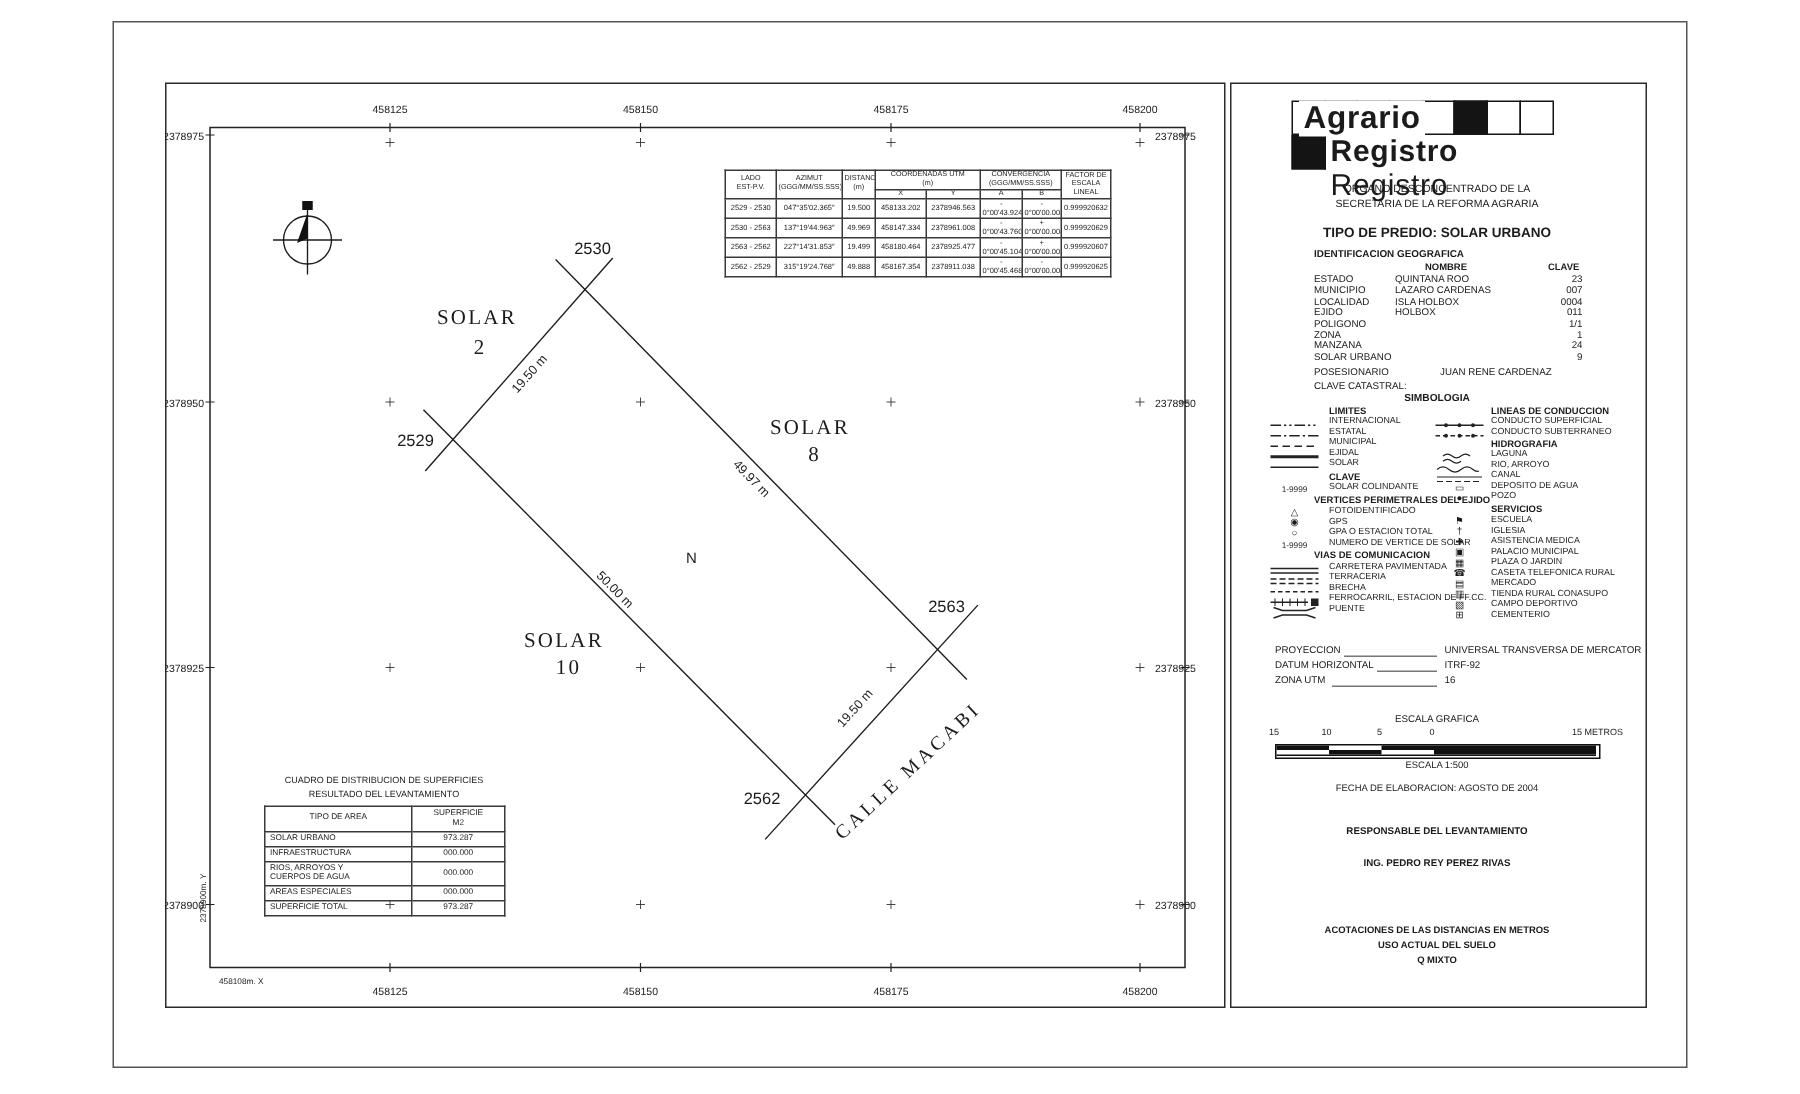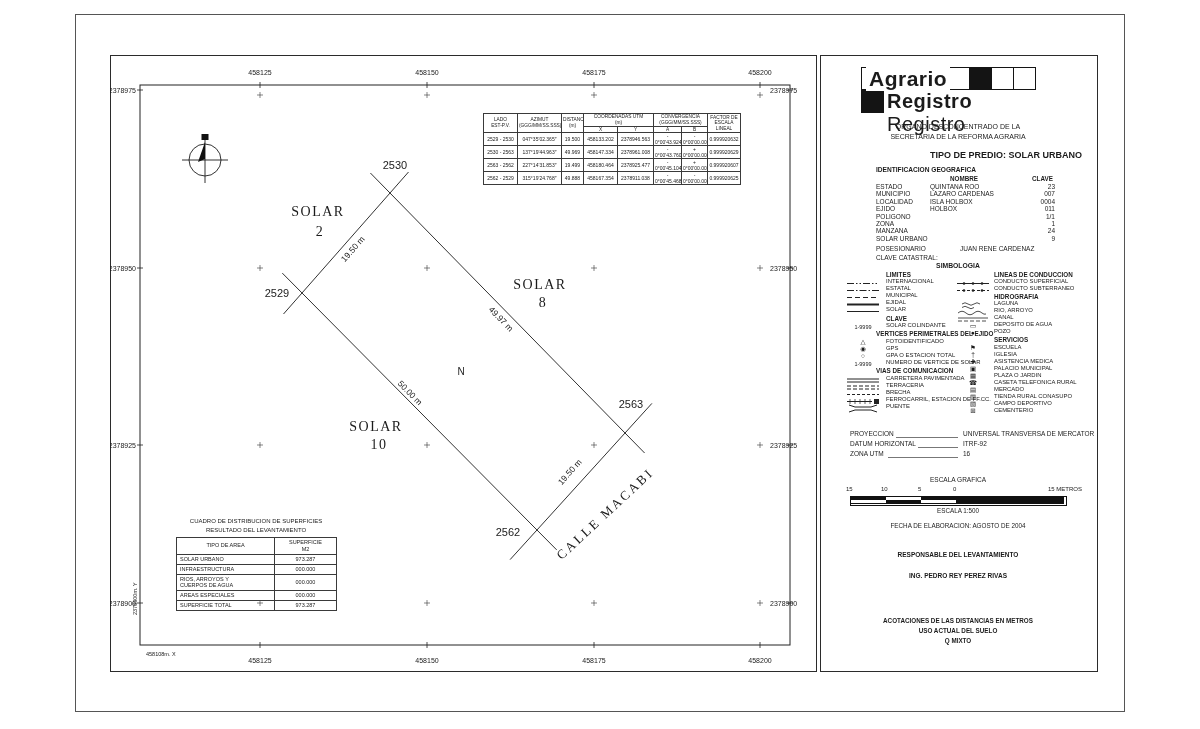--- a/index.html
+++ b/index.html
@@ -282,21 +282,21 @@
           <span class="sq"></span>
         <span class="sq"></span>
           <span class="sq"></span>
       </div>
       <div class="t1">Agrario</div>
       <div class="t2"><b>Registro</b><span> Registro</span></div>
     </div>
 
     <div class="abs cw" style="top:68px;font-size:7px;">ORGANO DESCONCENTRADO DE LA</div>
     <div class="abs cw" style="top:78px;font-size:7px;">SECRETARIA DE LA REFORMA AGRARIA</div>
-    <div class="abs cw h" style="top:95px;font-size:9px;padding-left:48px;">TIPO DE PREDIO: SOLAR URBANO</div>
+    <div class="abs cw h" style="top:95px;font-size:9px;">TIPO DE PREDIO: SOLAR URBANO</div>
     <div class="abs h" style="left:56px;top:111px;font-size:6.6px;">IDENTIFICACION GEOGRAFICA</div>
     <div class="abs h" style="left:130px;top:120px;font-size:6.3px;">NOMBRE</div>
     <div class="abs h" style="left:212px;top:120px;font-size:6.3px;">CLAVE</div>
 
     <div class="abs" style="left:56px;top:128px;">ESTADO</div>
     <div class="abs" style="left:110px;top:128px;">QUINTANA ROO</div>
     <div class="abs" style="left:200px;top:128px;width:35px;text-align:right;">23</div>
     <div class="abs" style="left:56px;top:135.4px;">MUNICIPIO</div>
     <div class="abs" style="left:110px;top:135.4px;">LAZARO CARDENAS</div>
     <div class="abs" style="left:200px;top:135.4px;width:35px;text-align:right;">007</div>

